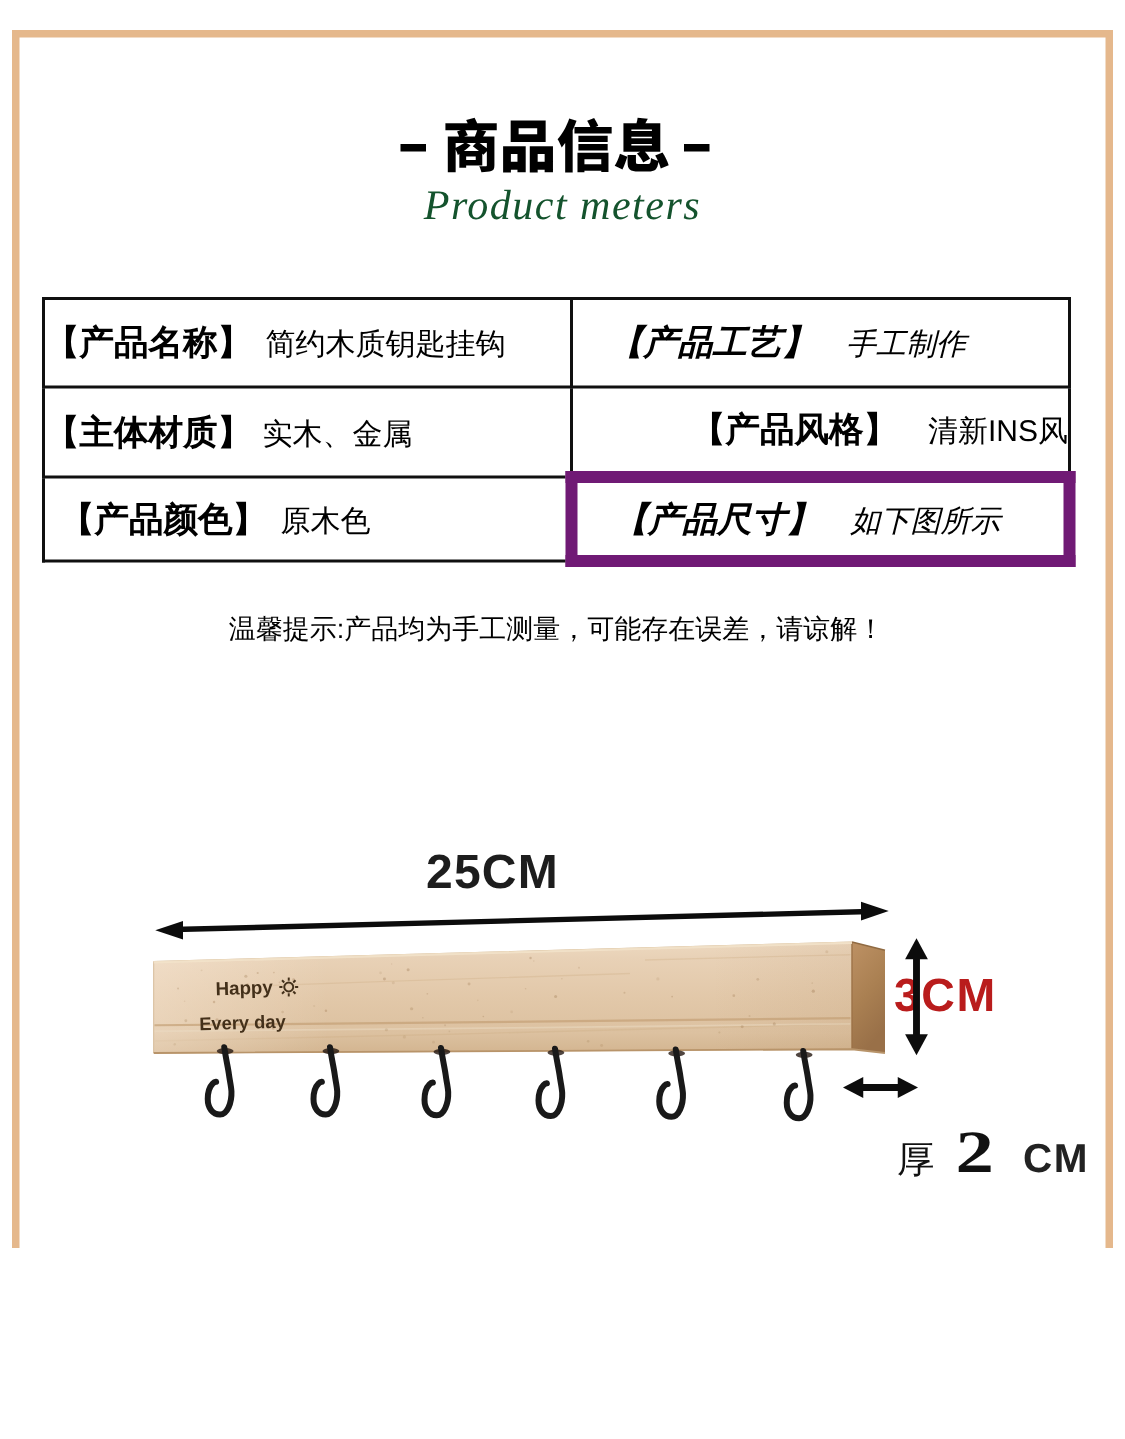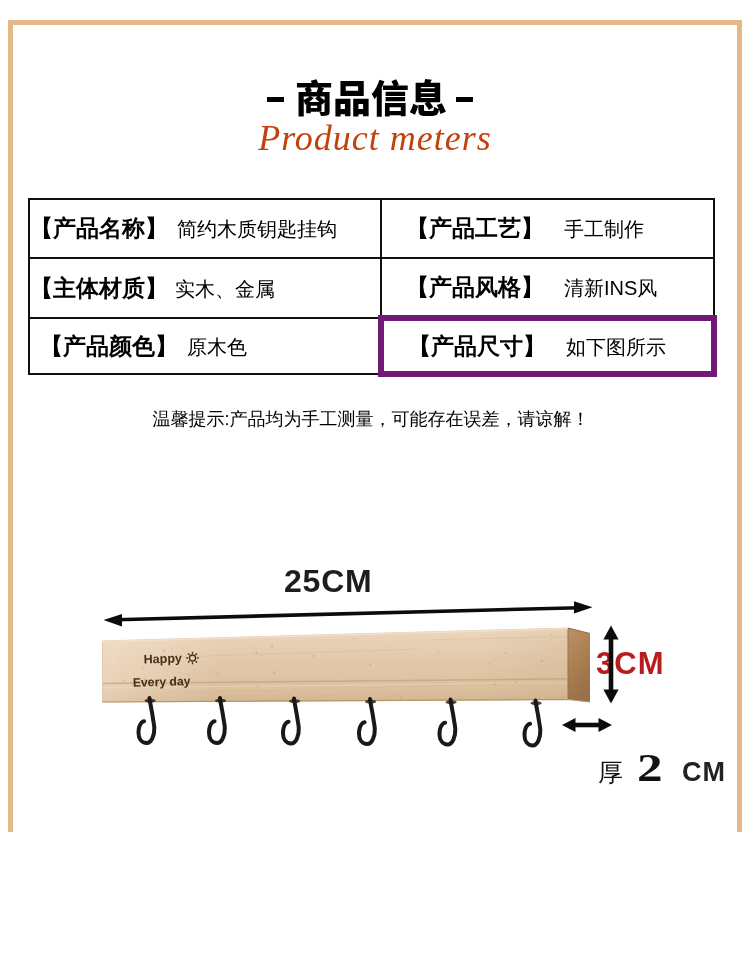--- a/index.html
+++ b/index.html
@@ -8,41 +8,41 @@
   .abs{position:absolute;}
 </style>
 </head>
 <body>
 <div id="page">
 
   <div class="abs" style="left:8px;top:20px;width:734px;height:911px;border:5px solid #e5b88c;box-sizing:border-box;"></div>
 
   <div class="abs" style="left:-5px;top:79px;width:750px;text-align:center;font-family:'Liberation Sans','Noto Sans CJK SC',sans-serif;font-size:38px;font-weight:900;color:#000;line-height:40px;"><span style="display:inline-block;width:17px;height:5px;background:#000;position:relative;top:-10px;"></span><span style="margin:0 9px 0 11px;">商品信息</span><span style="display:inline-block;width:17px;height:5px;background:#000;position:relative;top:-10px;"></span></div>
 
-  <div class="abs" style="left:0;top:122px;width:750px;text-align:center;font-family:'Liberation Serif',serif;font-style:italic;font-size:36px;color:#c2410c;letter-spacing:1px;line-height:32px;">Product meters</div>
+  <div class="abs" style="left:0;top:122px;width:750px;text-align:center;font-family:'Liberation Serif',serif;font-style:italic;font-size:28px;color:#14532d;letter-spacing:1px;line-height:32px;">Product meters</div>
 
   <table class="abs" style="left:28px;top:198px;width:689px;height:176px;border-collapse:collapse;table-layout:fixed;border-radius:24px;">
     <tbody>
     <tr style="height:59px;">
 
       <td style="border:2px solid #101010;width:350px;padding:0;font-size:23px;white-space:nowrap;"><b style="letter-spacing:0px;">【产品名称】</b><span style="font-size:20px;margin-left:9px;">简约木质钥匙挂钩</span></td>
 
-      <td style="border:2px solid #101010;padding:0 0 0 24px;font-size:23px;white-space:nowrap;"><b>【产品工艺】</b><span style="font-size:20px;margin-left:20px;">手工制作</span></td>
+      <td style="border:2px solid #101010;padding:0 0 0 24px;font-size:23px;white-space:nowrap;font-style:italic;"><b>【产品工艺】</b><span style="font-size:20px;margin-left:20px;">手工制作</span></td>
     </tr>
     <tr style="height:60px;">
 
       <td style="border:2px solid #101010;padding:0;font-size:23px;white-space:nowrap;"><b>【主体材质】</b><span style="font-size:20px;margin-left:7px;">实木、金属</span></td>
 
-      <td style="border:2px solid #101010;padding:0 0 0 24px;font-size:23px;white-space:nowrap;"><b>【产品风格】</b><span style="font-size:20px;margin-left:20px;">清新INS风</span></td>
+      <td style="border:2px solid #101010;padding:0 0 0 24px;font-size:23px;white-space:nowrap;text-align:right;"><b>【产品风格】</b><span style="font-size:20px;margin-left:20px;">清新INS风</span></td>
     </tr>
     <tr style="height:56px;">
 
       <td style="border:2px solid #101010;padding:10px;font-size:23px;white-space:nowrap;"><b>【产品颜色】</b><span style="font-size:20px;margin-left:9px;">原木色</span></td>
 
-      <td style="border:6px solid #701a75;padding:0 0 0 24px;font-size:23px;white-space:nowrap;"><b>【产品尺寸】</b><span style="font-size:20px;margin-left:20px;">如下图所示</span></td>
+      <td style="border:8px solid #701a75;padding:0 0 0 24px;font-size:23px;white-space:nowrap;font-style:italic;"><b>【产品尺寸】</b><span style="font-size:20px;margin-left:20px;">如下图所示</span></td>
     </tr>
     </tbody>
   </table>
 
   <div class="abs" style="left:-4px;top:406px;width:750px;text-align:center;font-size:18px;color:#000;line-height:26px;">温馨提示:产品均为手工测量，可能存在误差，请谅解！</div>
 
   <div class="abs" style="left:284px;top:563px;font-size:32px;font-weight:bold;color:#1d1d1d;letter-spacing:0.8px;text-align:center;">25CM</div>
 
   <div class="abs" style="left:596px;top:646px;font-size:31px;font-weight:bold;color:#b91c1c;letter-spacing:1px;">3CM</div>
 

